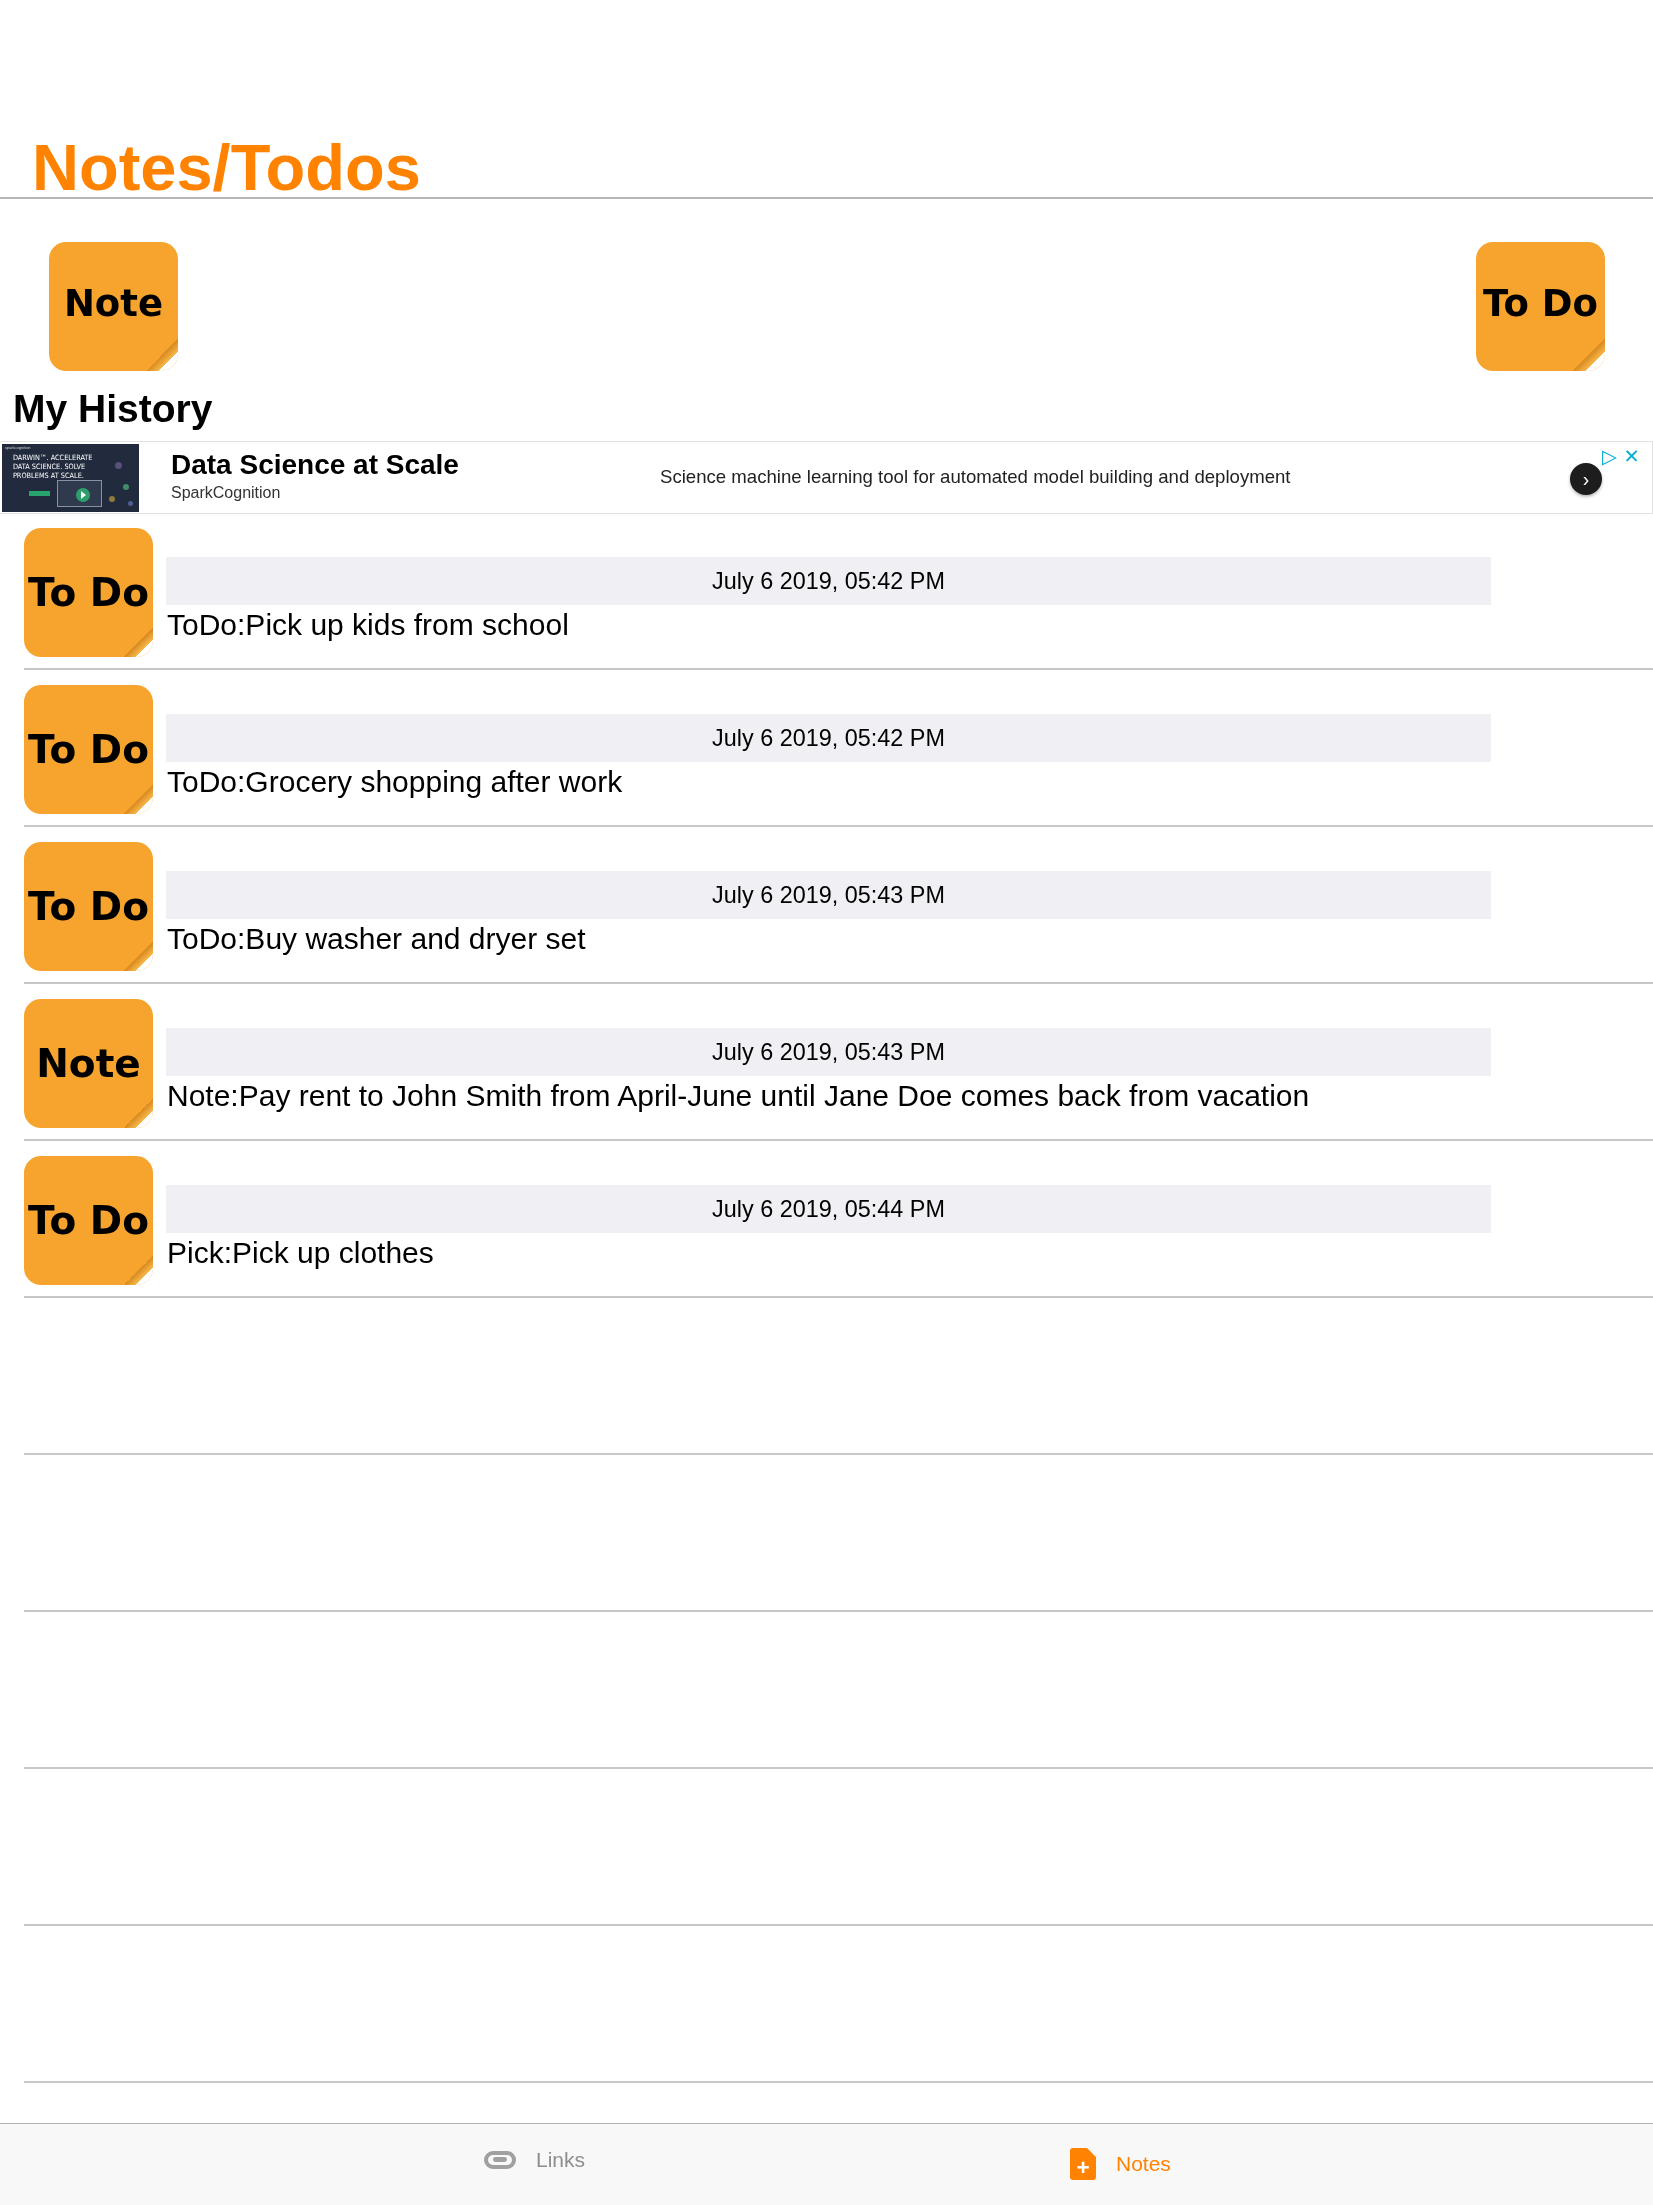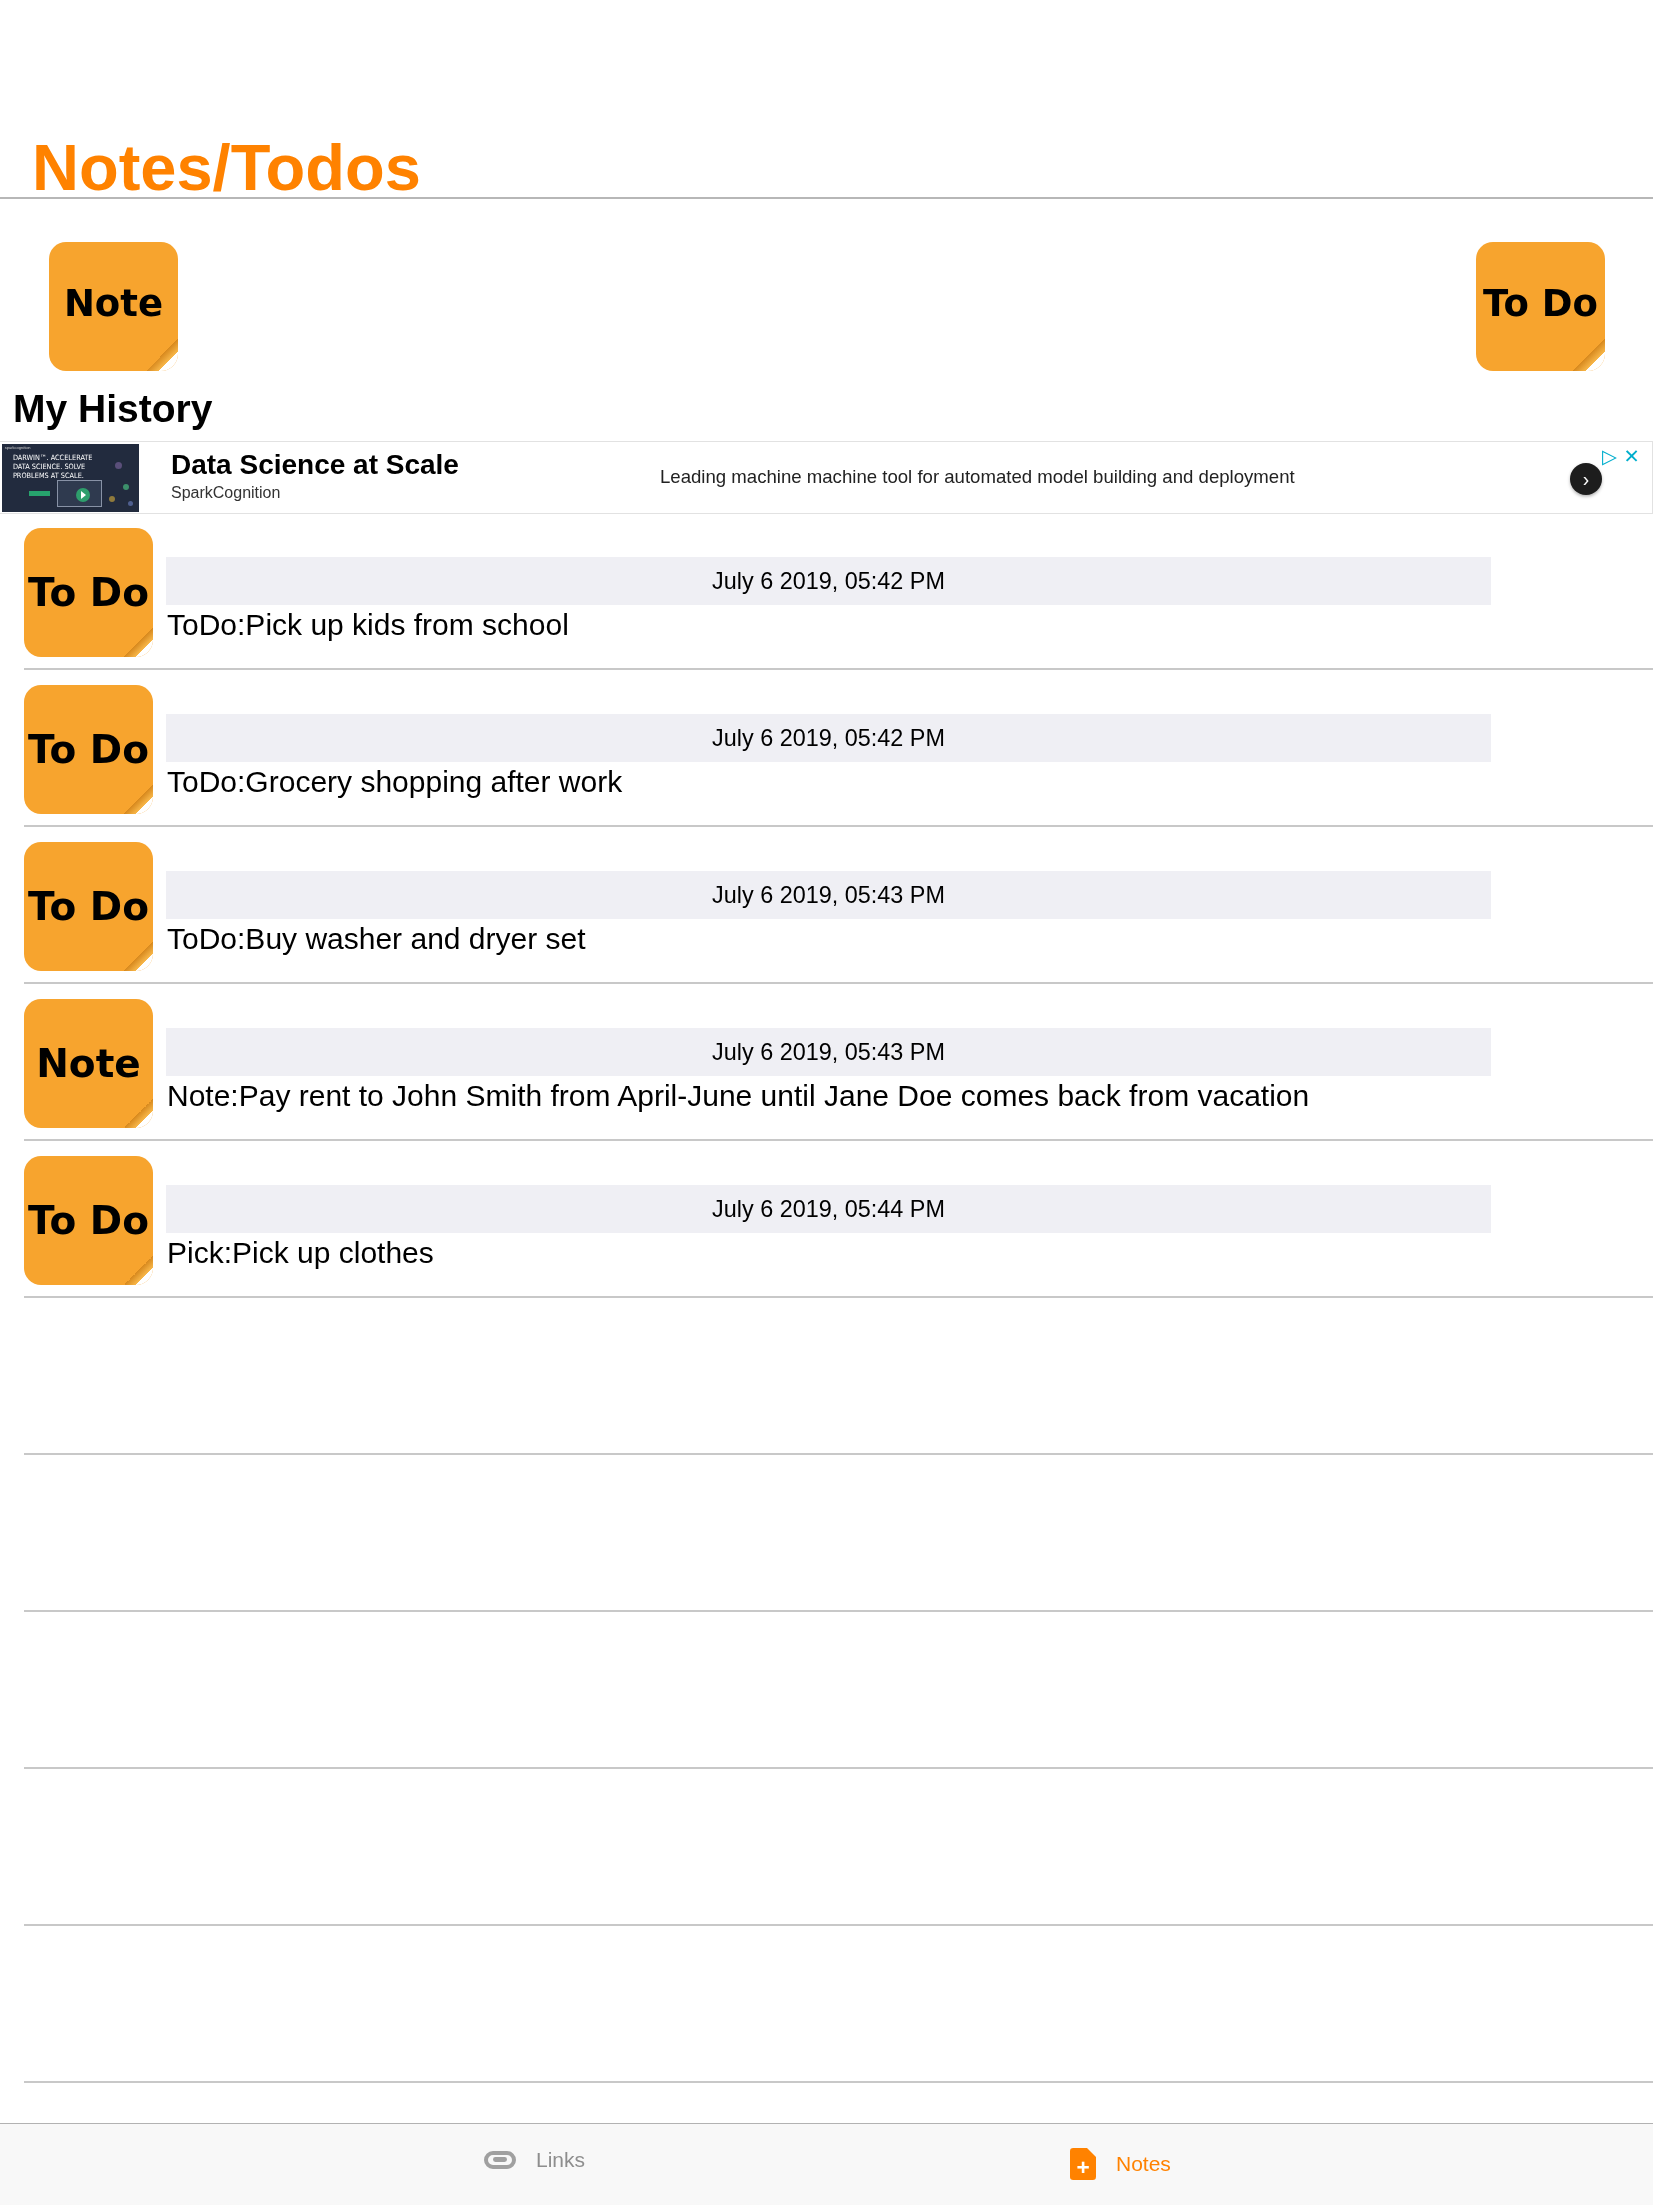--- a/index.html
+++ b/index.html
@@ -97,21 +97,21 @@
     <span class="btn"></span>
     <span class="laptop"></span>
     <span class="play"></span>
     <span class="dot" style="left:113px;top:18px;width:7.3px;height:7.3px;background:#5a4f7a;"></span>
     <span class="dot" style="left:121px;top:40px;width:6.5px;height:6.5px;background:#3c8f6b;"></span>
     <span class="dot" style="left:107px;top:52px;width:6.5px;height:6.5px;background:#8f7a3c;"></span>
     <span class="dot" style="left:126px;top:57px;width:5.7px;height:5.7px;background:#4f5f8f;"></span>
   </div>
   <div class="ad-title">Data Science at Scale</div>
   <div class="ad-advertiser">SparkCognition</div>
-  <div class="ad-desc">Leading machine machine tool for automated model building and deployment</div>
+  <div class="ad-desc">Science machine learning tool for automated model building and deployment</div>
   <div class="ad-next">
       <span>›</span>
     </div>
   <div class="ad-choices">
     <span>▷</span>
     <span>✕</span>
   </div>
 </div>
 
 <div class="list">

